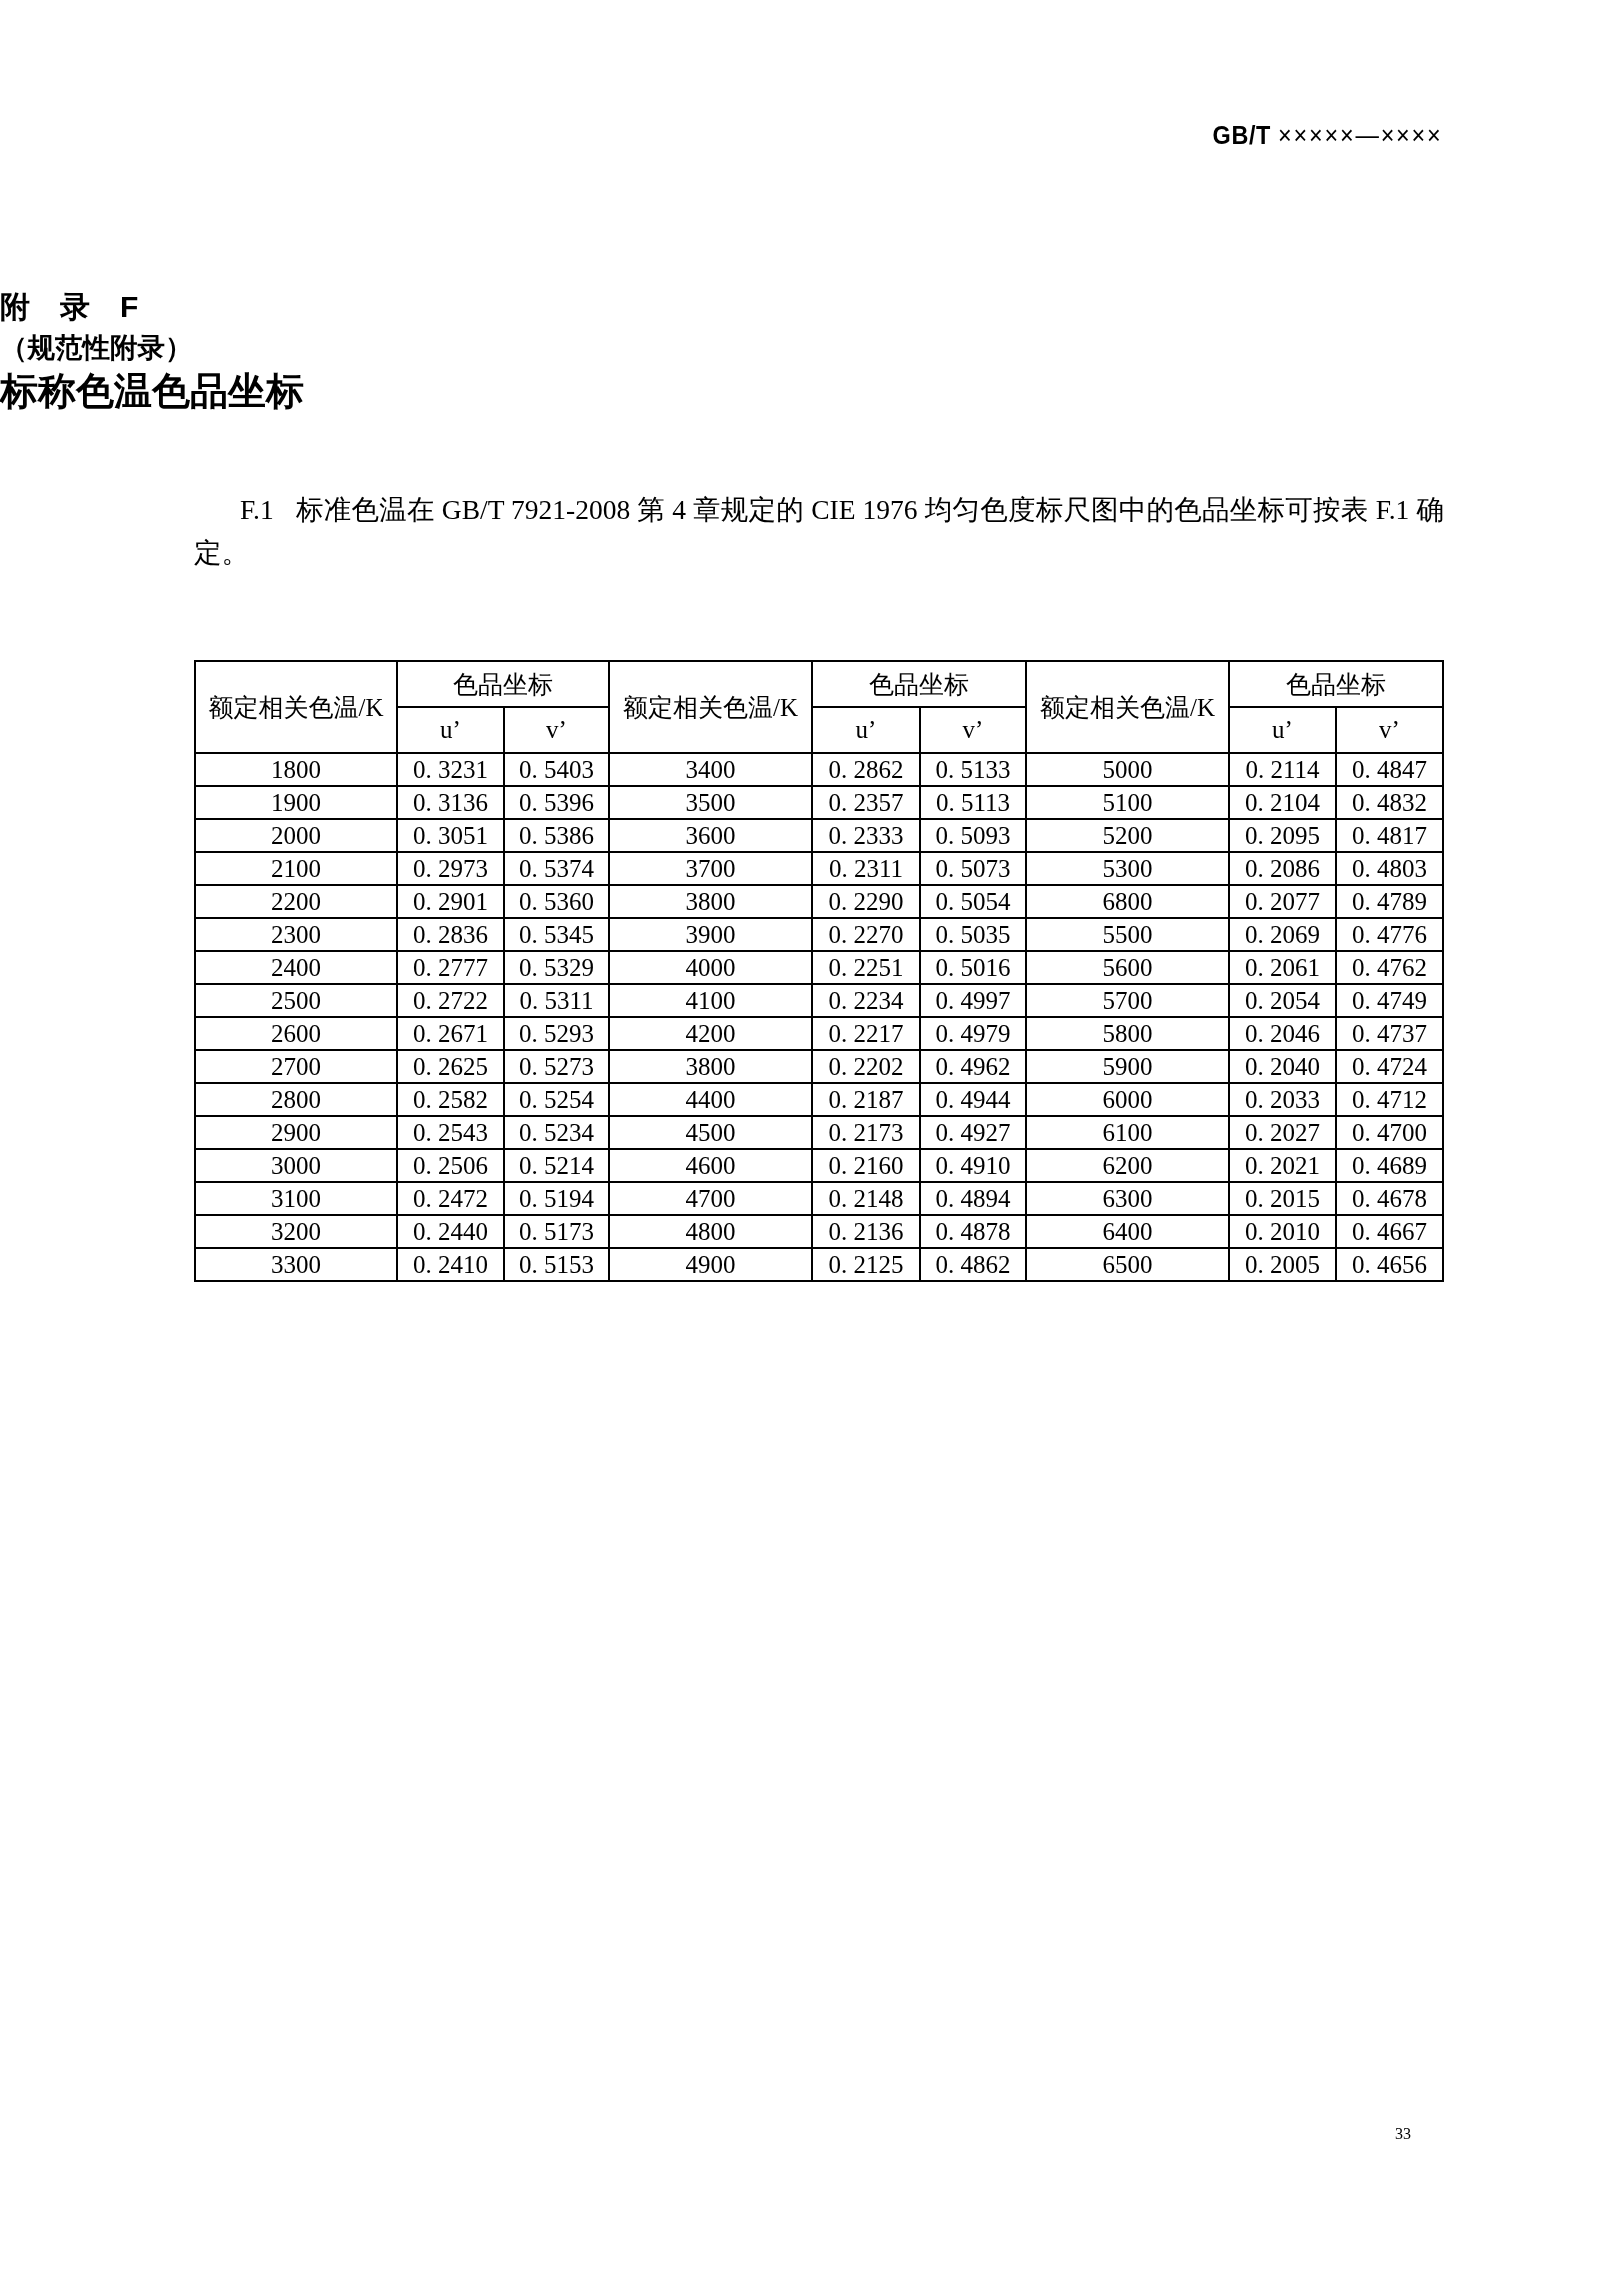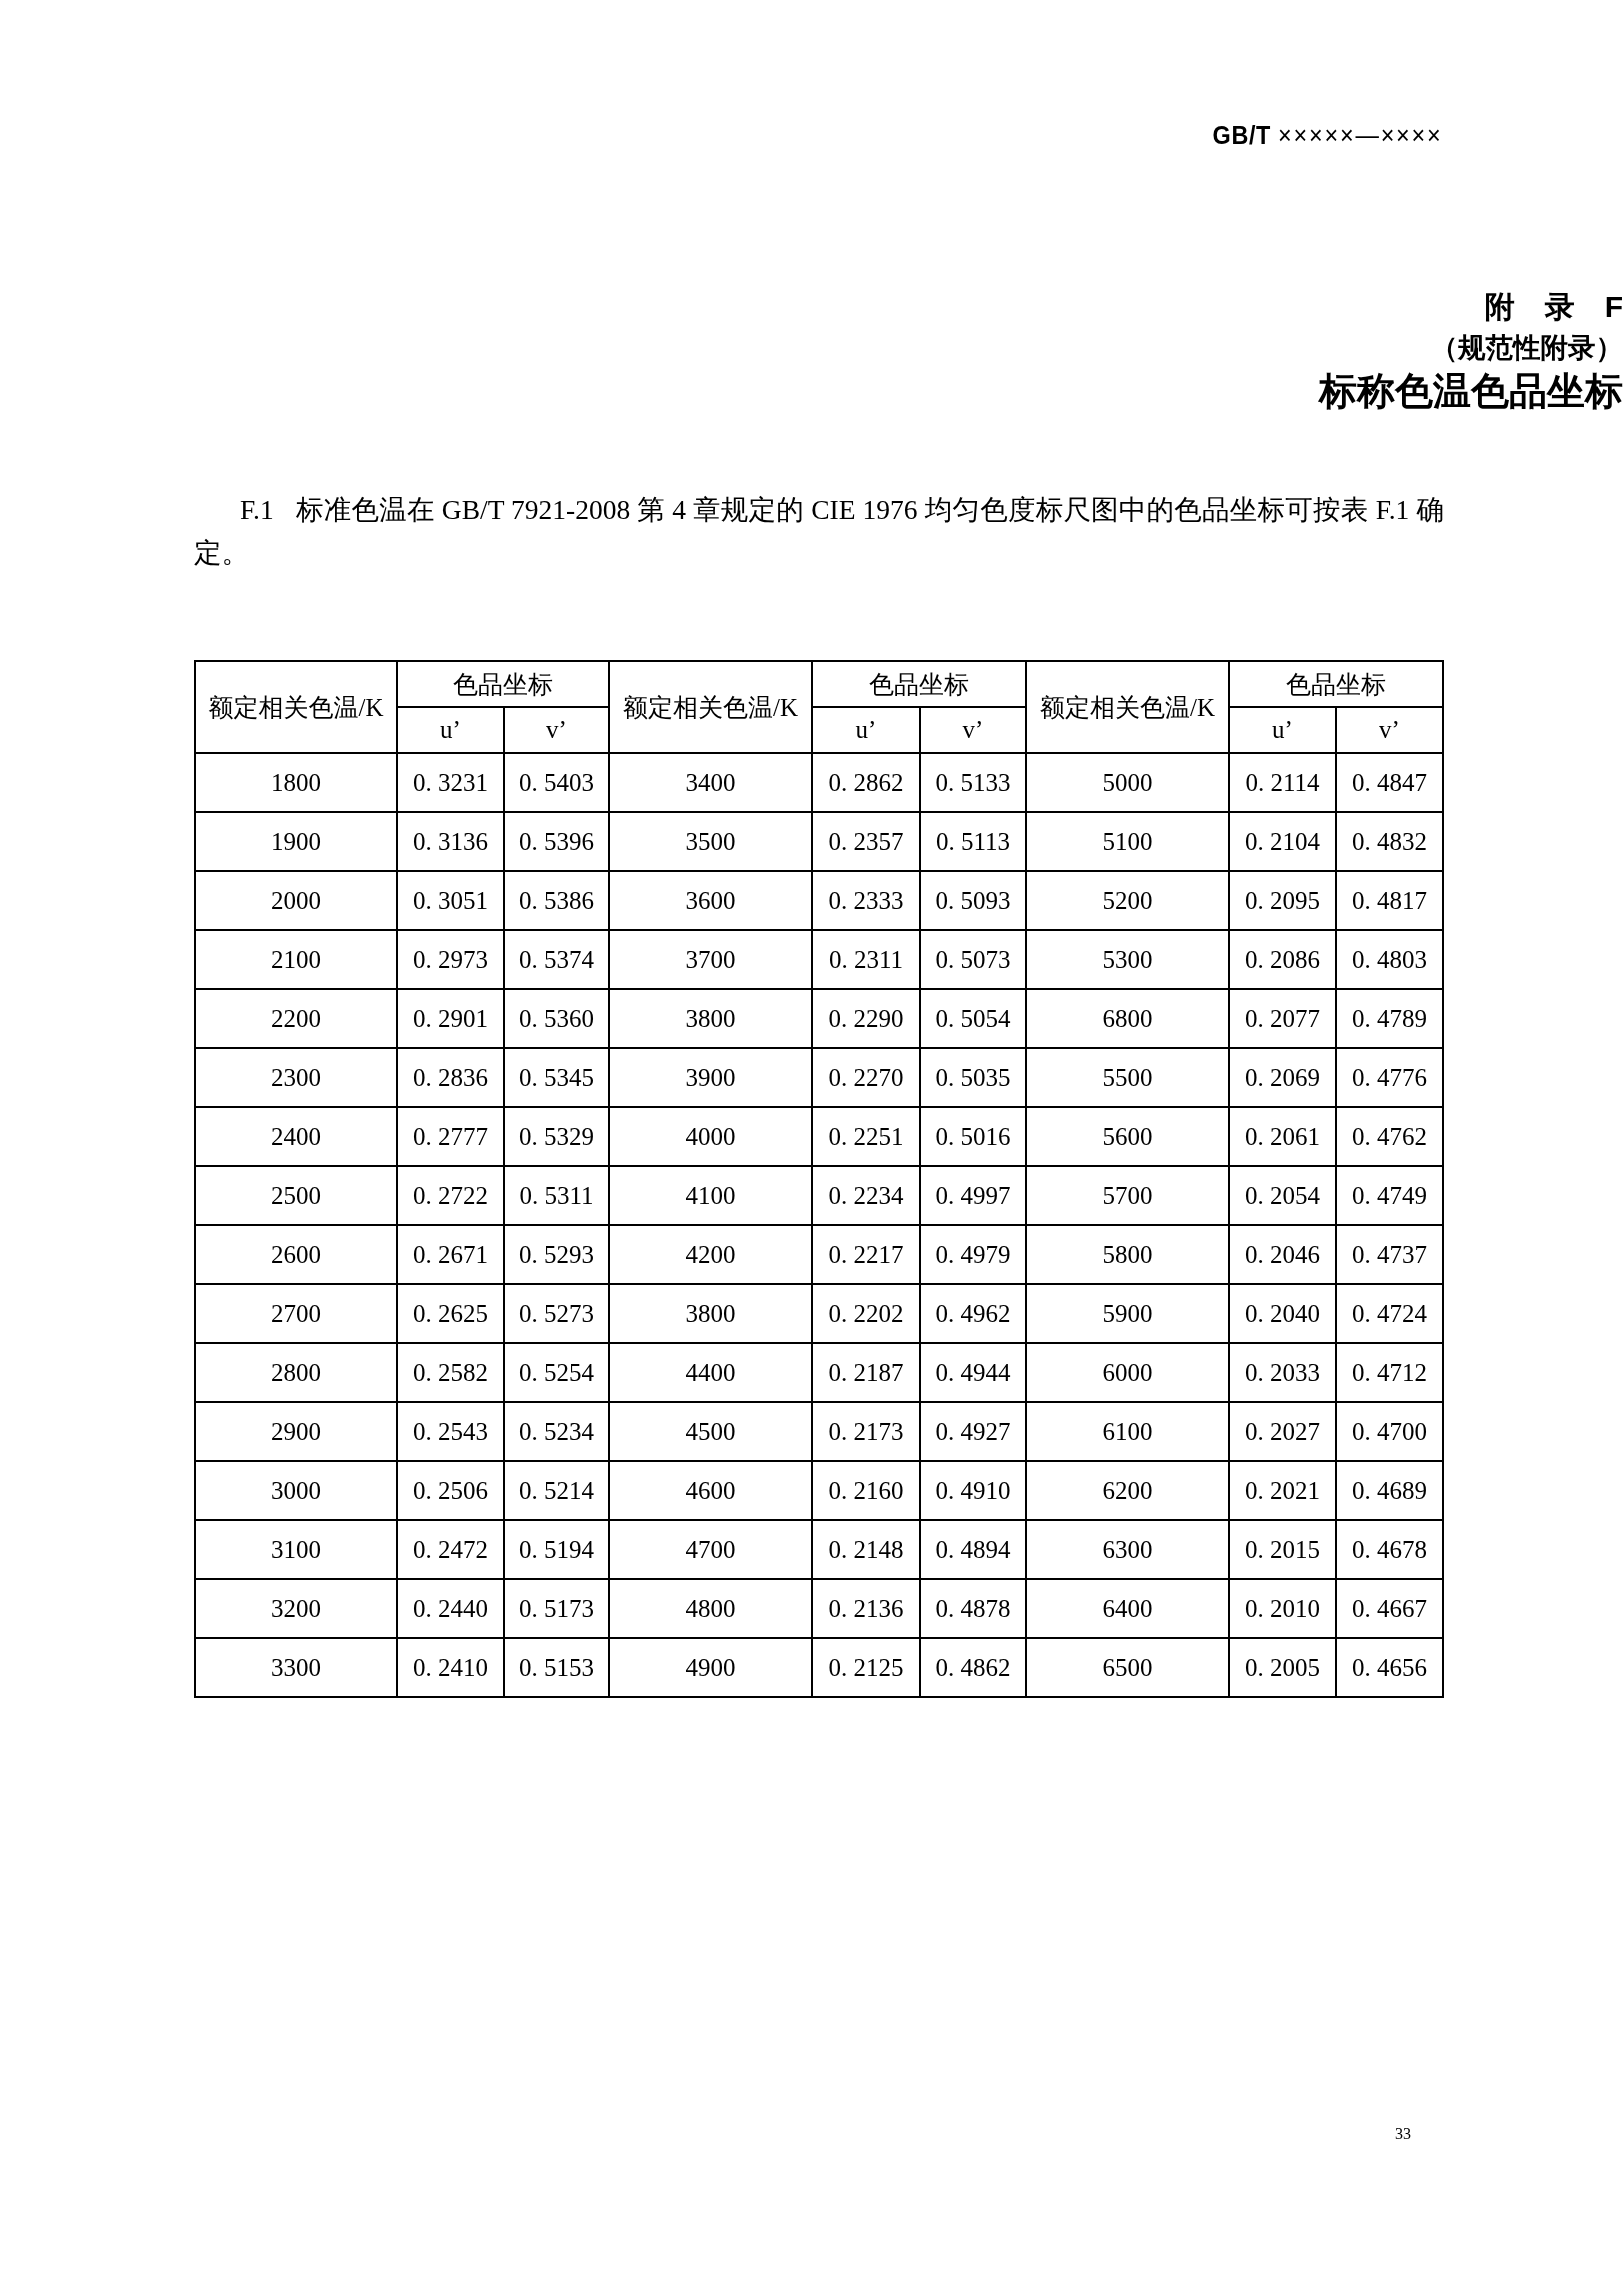--- a/index.html
+++ b/index.html
@@ -27,21 +27,21 @@
     transform-origin: right center;
     letter-spacing: 0.7px;
   }
   .doc-code .code-num { font-weight: normal; letter-spacing: 2px; }
 
   
   .app-title, .app-subtitle, .app-name, .table-caption {
     position: absolute;
     left: 0;
     width: 100%;
-    text-align: right;
+    text-align: left;
     font-family: "Liberation Sans", sans-serif;
     font-weight: bold;
     white-space: nowrap;
   }
   .app-title    { top: 287px; font-size: 30px; }
   .app-subtitle { top: 330px; font-size: 27.5px; }
   .app-name     { top: 366px; font-size: 38px; }
 
   
   .clause {
@@ -74,21 +74,21 @@
     text-align: center;
     vertical-align: middle;
     font-weight: normal;
     font-size: 25px;
     font-family: "Liberation Serif", serif;
     padding: 0;
     overflow: hidden;
     white-space: nowrap;
   }
   table.chroma thead tr { height: 46px; }
-  table.chroma tbody tr { height: 59px; }
+  table.chroma tbody tr { height: 33px; }
 
   
   .page-number {
     position: absolute;
     top: 2125px;
     right: 212px;
     font-size: 16px;
   }
 </style>
 </head>

